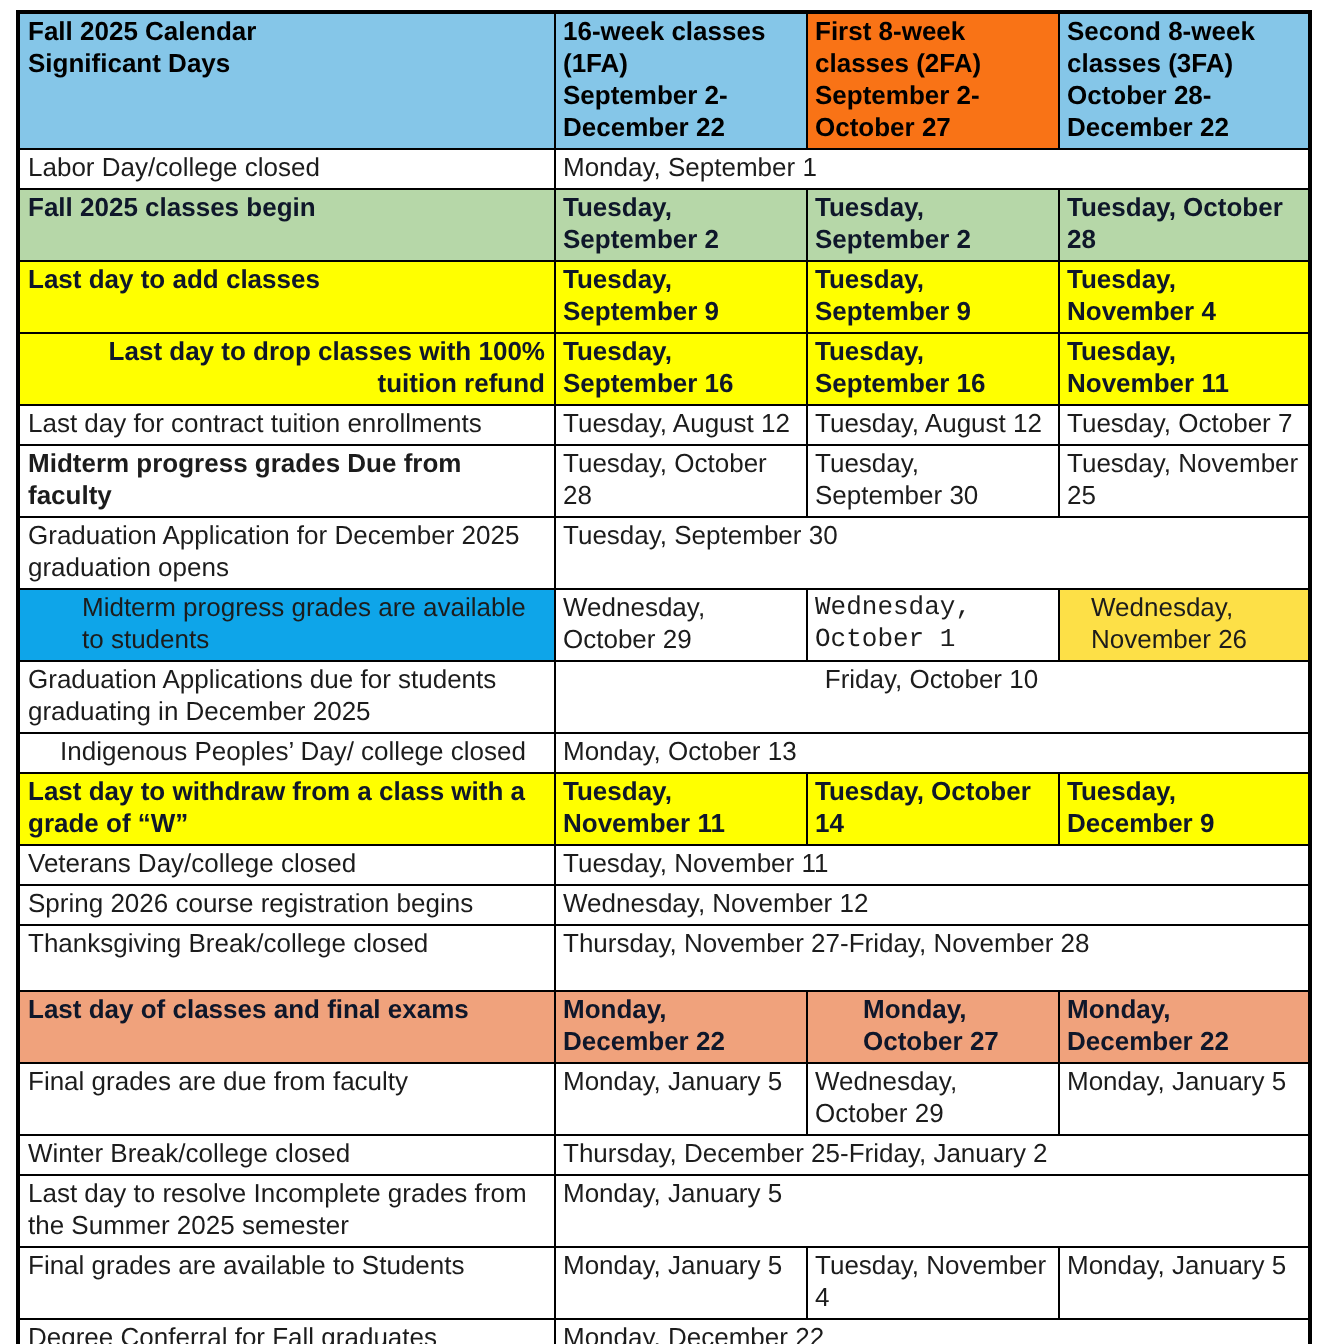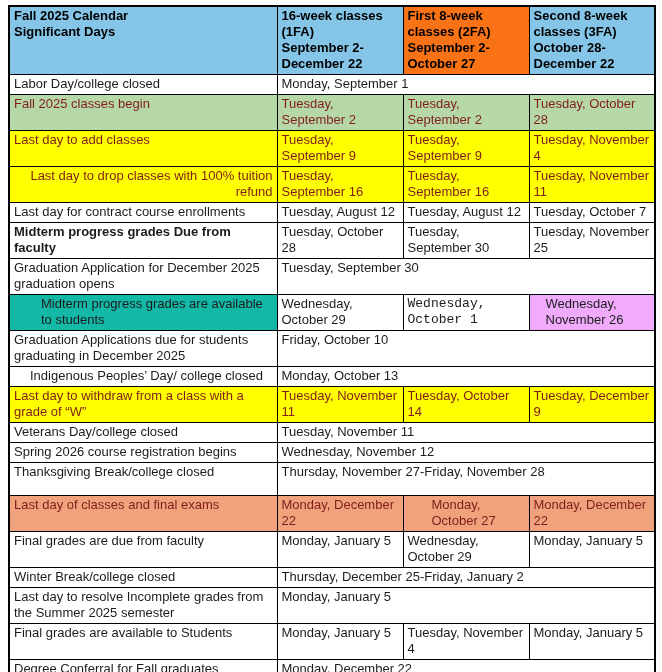--- a/index.html
+++ b/index.html
@@ -28,22 +28,22 @@
     text-align: left;
     color: #1c1c1c;
     overflow-wrap: break-word;
   }
   table.calendar th {
     font-weight: 700;
     color: #000;
     white-space: pre-line;
   }
   tr.hl td {
-    font-weight: 400;
-    color: #7f1d1d;
+    font-weight: 700;
+    color: #0f172a;
     margin-left: 44px;
   }
   tr.tall td {
     height: 33px;
   }
 </style>
 </head>
 <body>
 
 <table class="calendar">
@@ -88,44 +88,44 @@
         <td style="background: rgb(255, 255, 0);">Tuesday, September 9</td>
         <td style="background: rgb(255, 255, 0);">Tuesday, November 4</td>
       </tr>
       <tr class="hl">
         <td style="background: rgb(255, 255, 0); text-align: right;">Last day to drop classes with 100% tuition refund</td>
         <td style="background: rgb(255, 255, 0);">Tuesday, September 16</td>
         <td style="background: rgb(255, 255, 0);">Tuesday, September 16</td>
         <td style="background: rgb(255, 255, 0);">Tuesday, November 11</td>
       </tr>
       <tr>
-        <td style="background: rgb(255, 255, 255);">Last day for contract course enrollments</td>
+        <td style="background: rgb(255, 255, 255);">Last day for contract tuition enrollments</td>
         <td style="background: rgb(255, 255, 255);">Tuesday, August 12</td>
         <td style="background: rgb(255, 255, 255);">Tuesday, August 12</td>
         <td style="background: rgb(255, 255, 255);">Tuesday, October 7</td>
       </tr>
       <tr>
         <td style="background: rgb(255, 255, 255); font-weight: bold;">Midterm progress grades Due from faculty</td>
         <td style="background: rgb(255, 255, 255);">Tuesday, October 28</td>
         <td style="background: rgb(255, 255, 255);">Tuesday, September 30</td>
         <td style="background: rgb(255, 255, 255);">Tuesday, November 25</td>
       </tr>
       <tr>
         <td style="background: rgb(255, 255, 255);">Graduation Application for December 2025 graduation opens</td>
         <td colspan="3" style="background: rgb(255, 255, 255);">Tuesday, September 30</td>
       </tr>
       <tr>
-        <td style="background: #14b8a6; padding-left: 31px;">Midterm progress grades are available to students</td>
+        <td style="background: #0ea5e9; padding-left: 31px;">Midterm progress grades are available to students</td>
         <td style="background: rgb(255, 255, 255);">Wednesday, October 29</td>
         <td style="background: rgb(255, 255, 255); font-family: Liberation Mono, monospace;">Wednesday, October 1</td>
-        <td style="background: #f0abfc; padding-left: 16px;">Wednesday, November 26</td>
+        <td style="background: #fde047; padding-left: 16px;">Wednesday, November 26</td>
       </tr>
       <tr>
         <td style="background: rgb(255, 255, 255);">Graduation Applications due for students graduating in December 2025</td>
-        <td colspan="3" style="background: rgb(255, 255, 255);">Friday, October 10</td>
+        <td colspan="3" style="background: rgb(255, 255, 255); text-align: center;">Friday, October 10</td>
       </tr>
       <tr>
         <td style="background: rgb(255, 255, 255); padding-left: 20px;">Indigenous Peoples’ Day/ college closed</td>
         <td colspan="3" style="background: rgb(255, 255, 255);">Monday, October 13</td>
       </tr>
       <tr class="hl">
         <td style="background: rgb(255, 255, 0);">Last day to withdraw from a class with a grade of “W”</td>
         <td style="background: rgb(255, 255, 0);">Tuesday, November 11</td>
         <td style="background: rgb(255, 255, 0);">Tuesday, October 14</td>
         <td style="background: rgb(255, 255, 0);">Tuesday, December 9</td>

